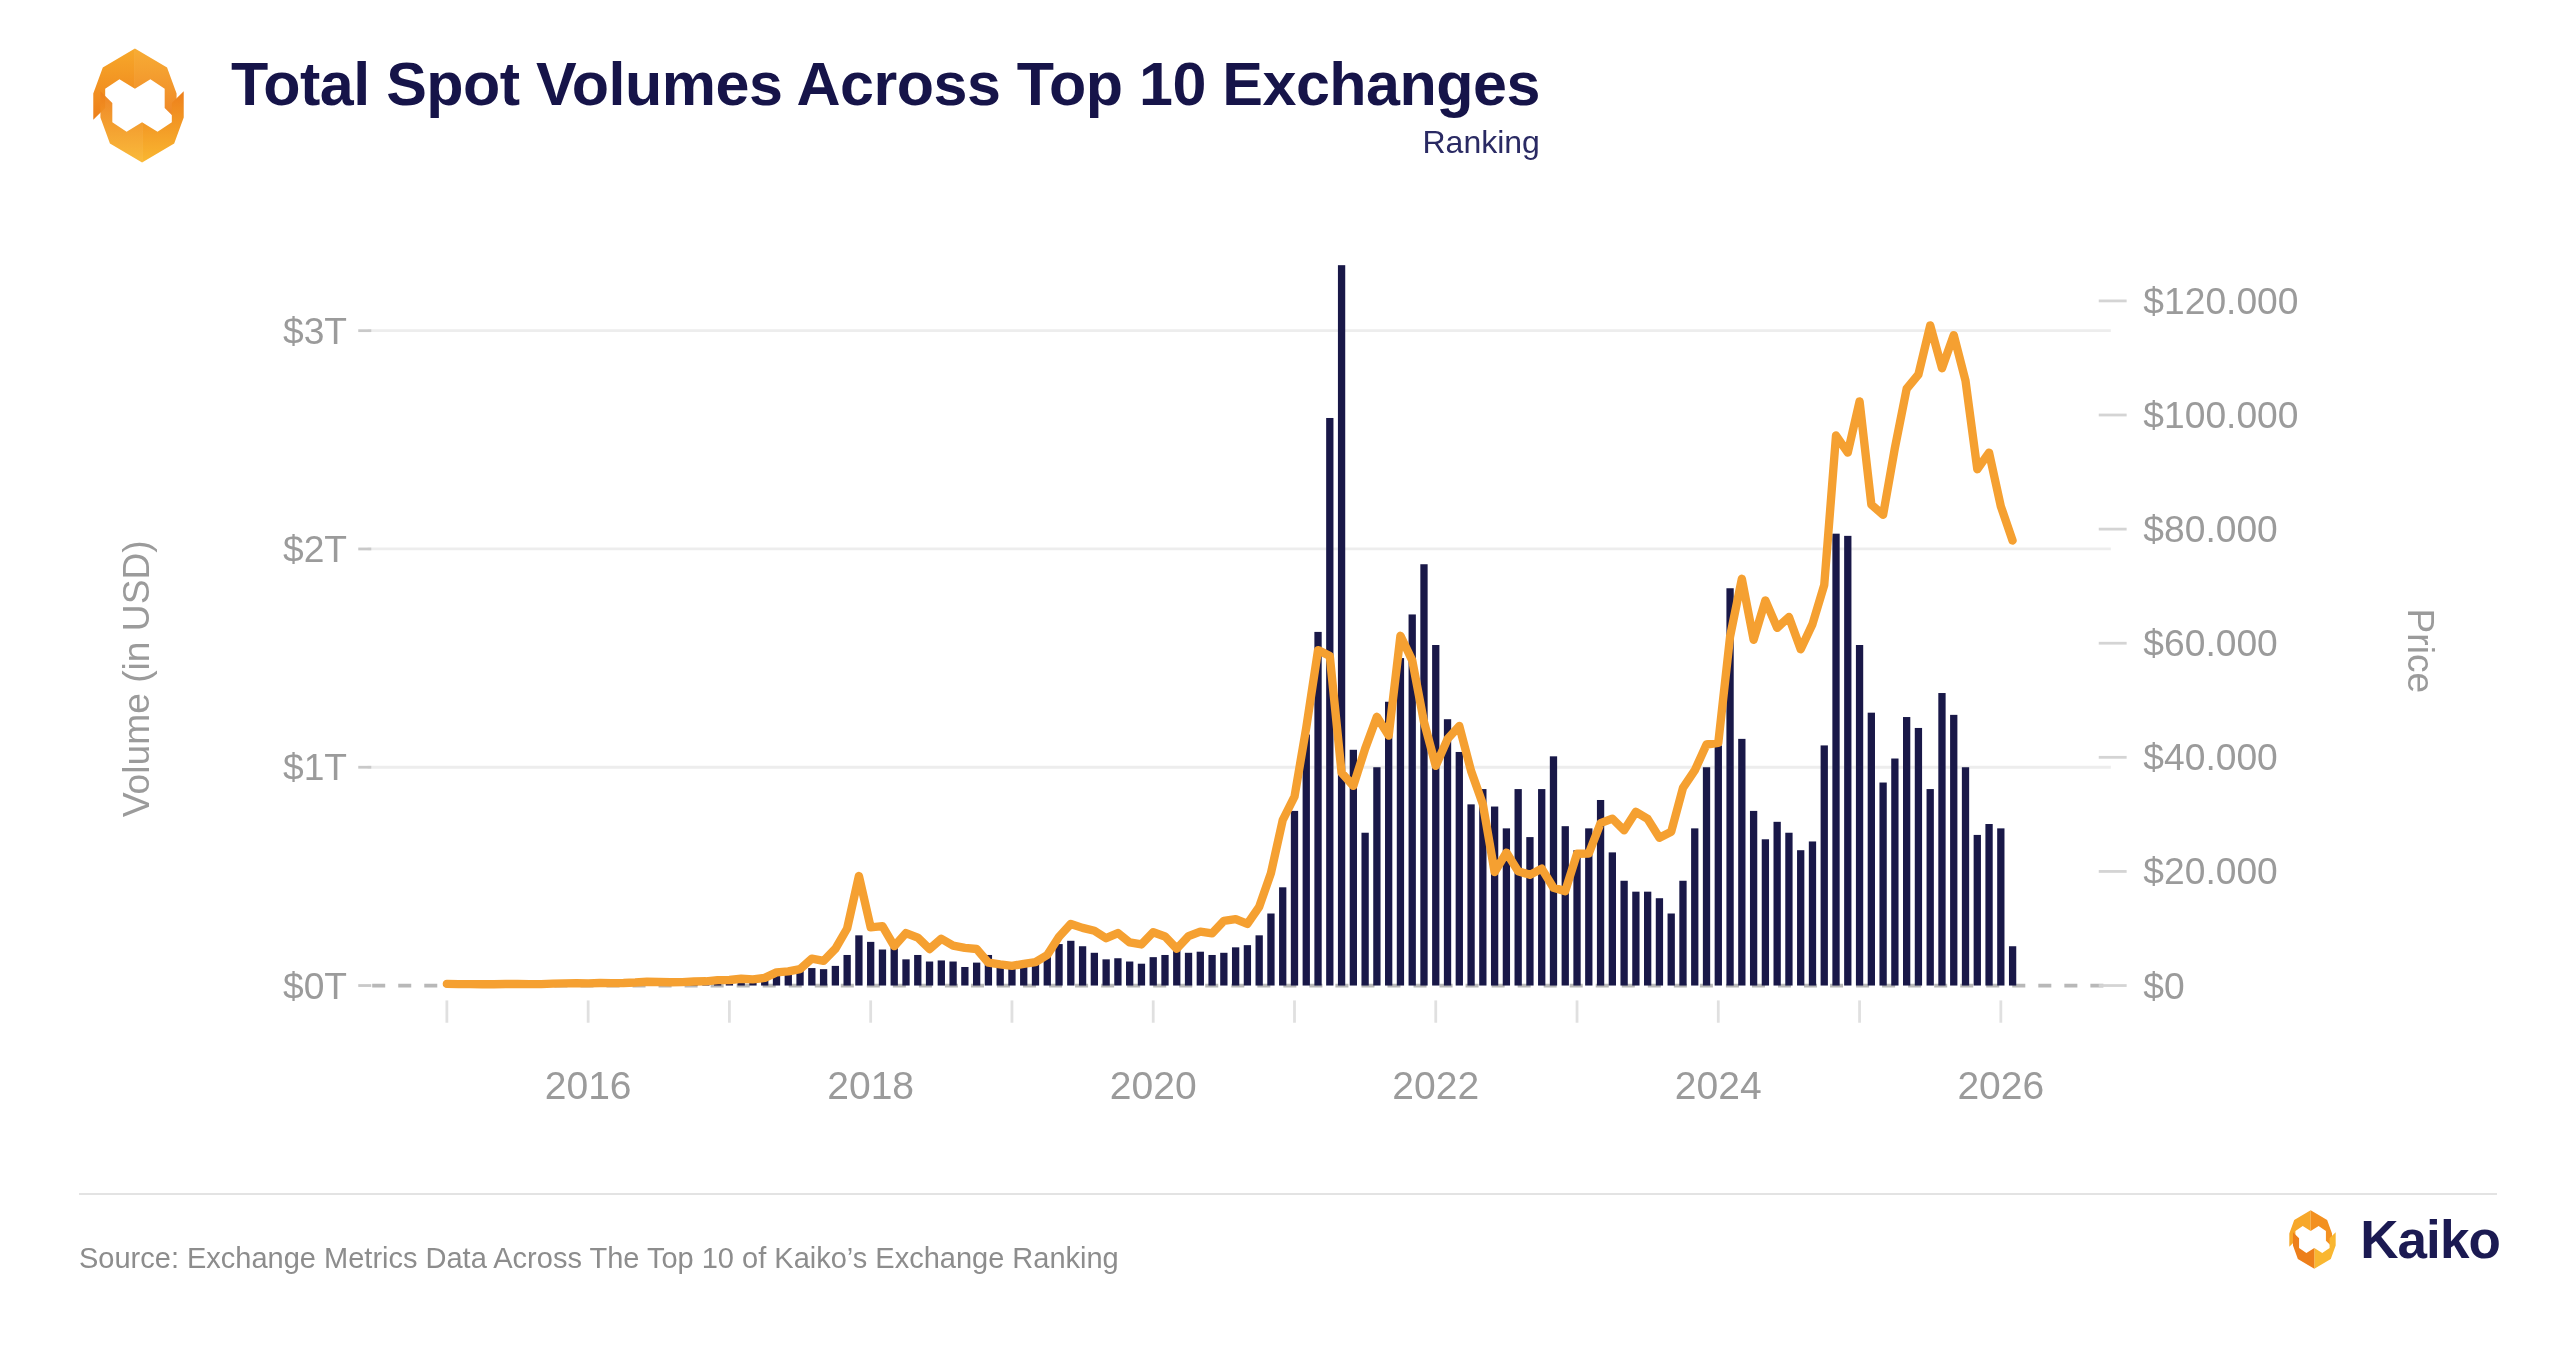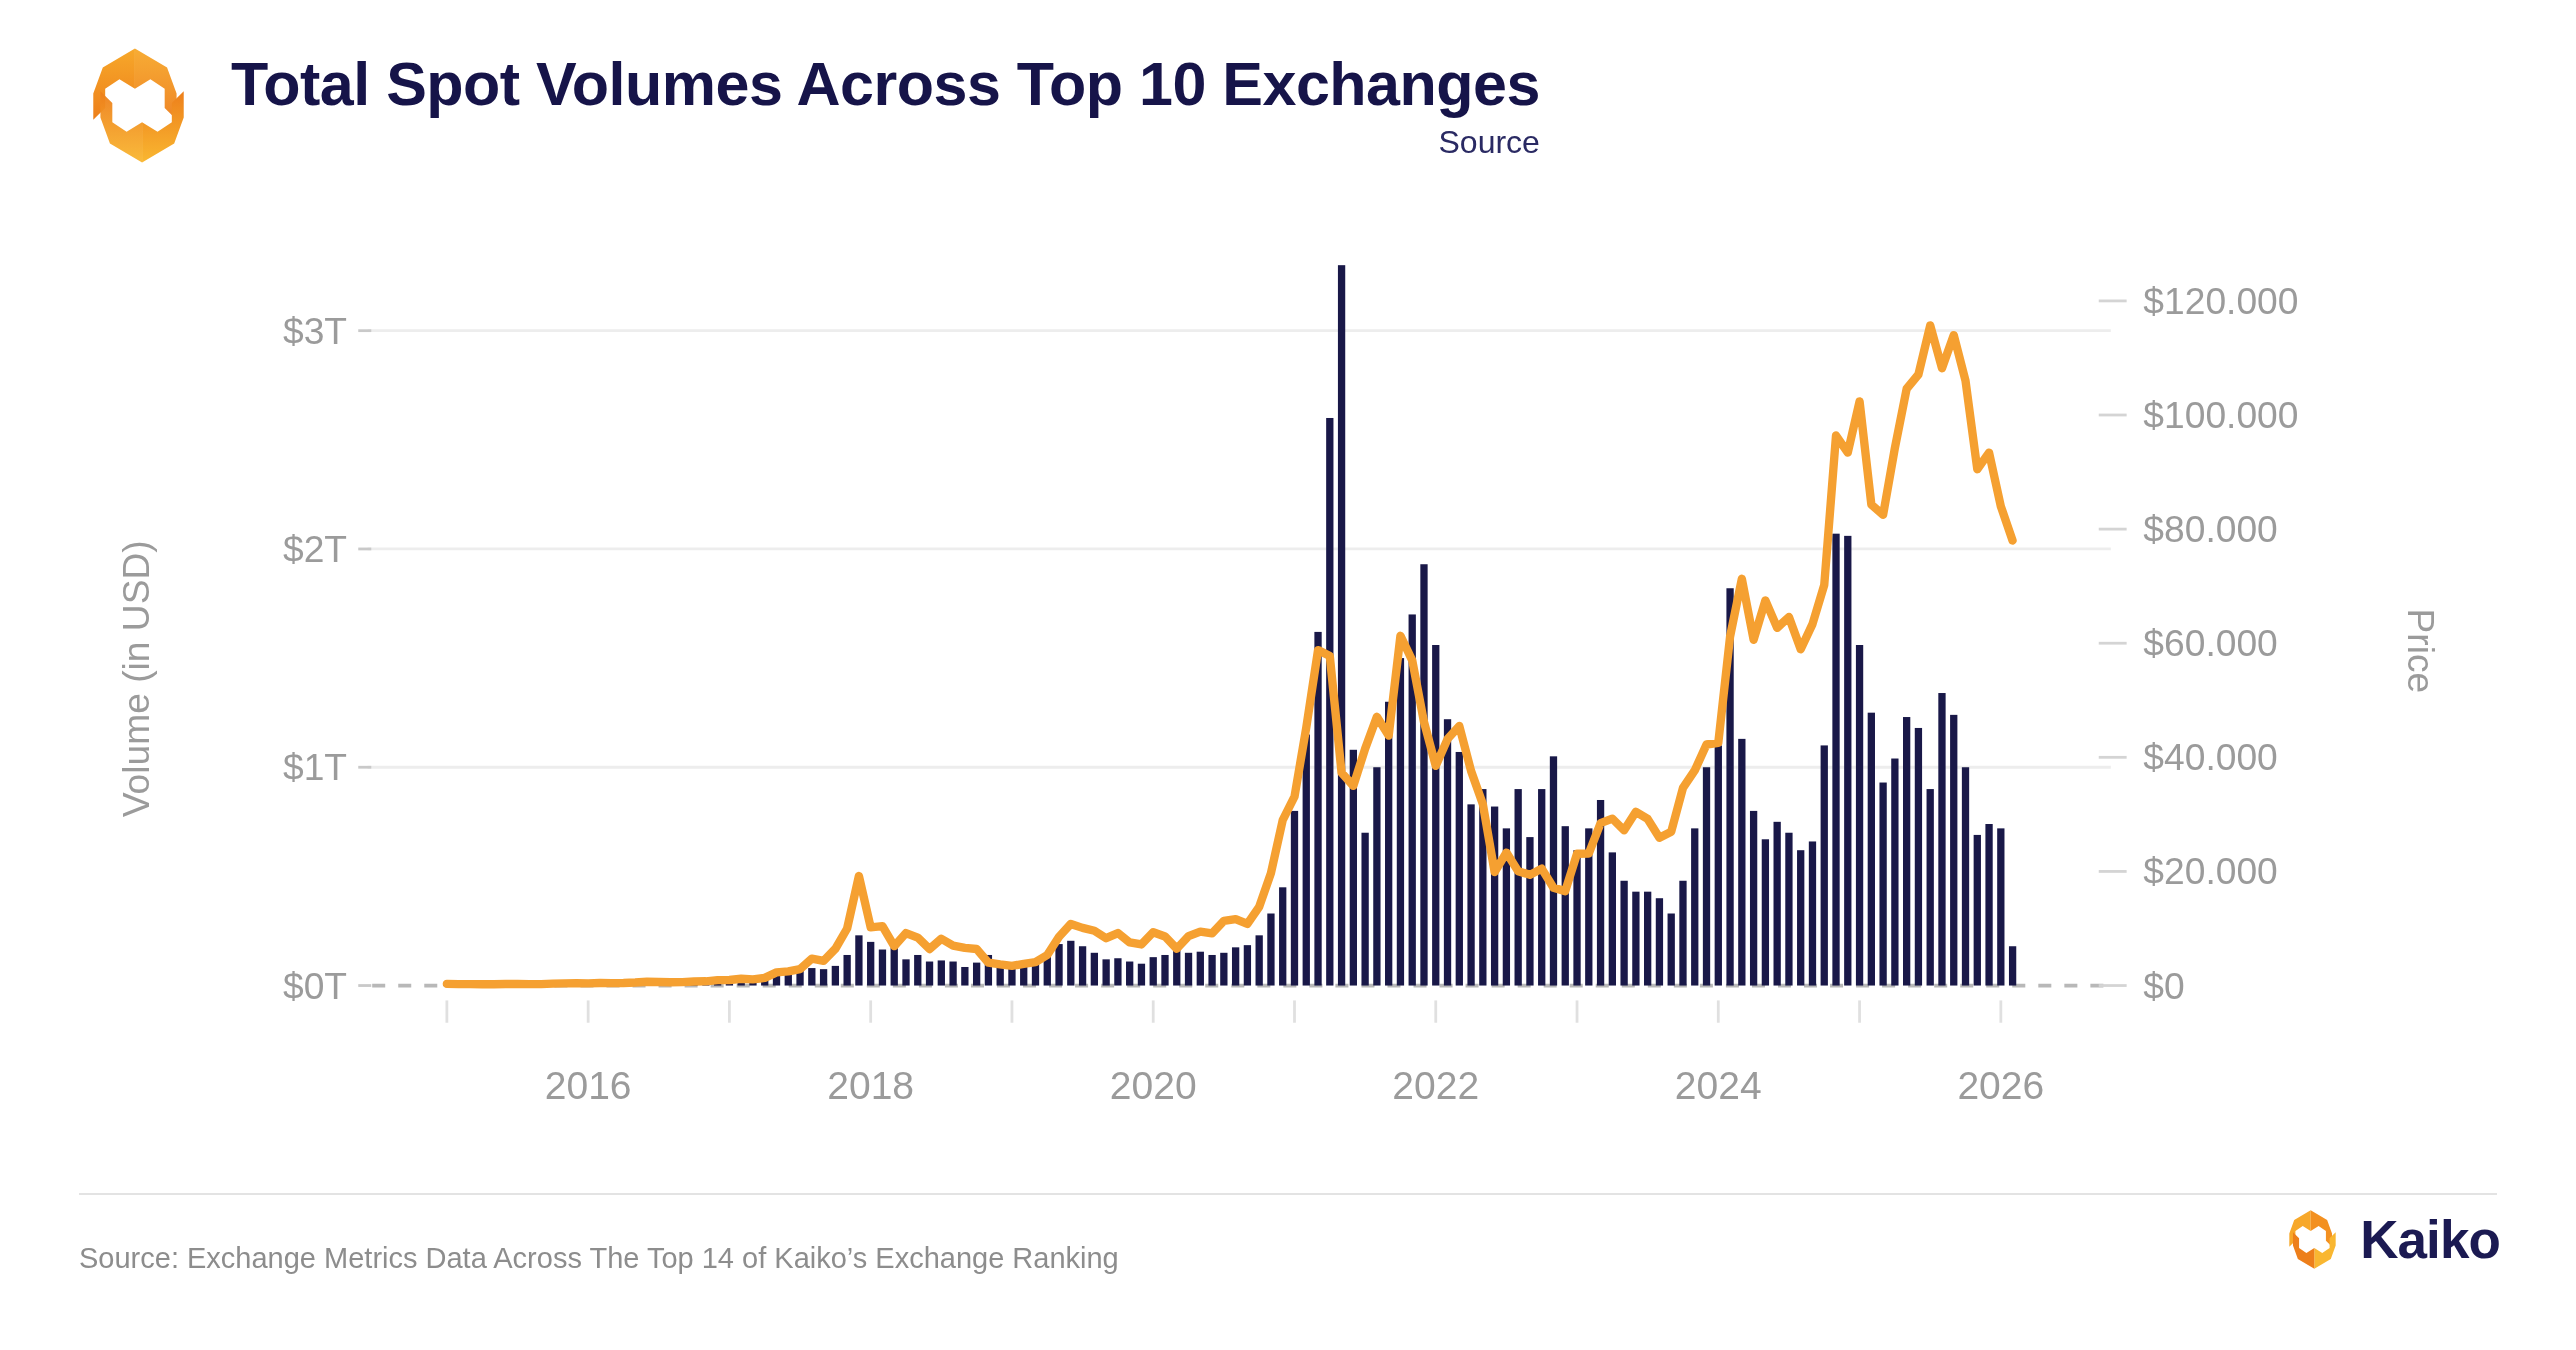--- a/index.html
+++ b/index.html
@@ -115,21 +115,21 @@
           <stop offset="100%" stop-color="#F9B731"></stop>
         </linearGradient>
       </defs>
       <path d="M47 2 L20 18 L12 40 L12 62 L22 52 L22 36 L34 28 L47 36 Z" fill="url(#kg1)"></path>
       <path d="M47 2 L47 36 L60 28 L72 36 L72 52 L82 62 L82 40 L74 18 Z" fill="url(#kg1)" opacity="0.95"></path>
       <path d="M53 98 L80 82 L88 60 L88 38 L78 48 L78 64 L66 72 L53 64 Z" fill="url(#kg2)"></path>
       <path d="M53 98 L53 64 L40 72 L28 64 L28 48 L18 38 L18 60 L26 82 Z" fill="url(#kg2)" opacity="0.95"></path>
     </svg>
     <div id="title-block">
       <div id="chart-title">Total Spot Volumes Across Top 10 Exchanges</div>
-      <div id="chart-subtitle">Source</div>
+      <div id="chart-subtitle">Ranking</div>
     </div>
   </div>
 
   <div id="plot-wrap">
     <svg id="plot-svg" width="2576" height="1350" viewBox="0 0 2770 1452">
       <g id="gridlines">
           <line x1="385" x2="399" y1="1060" y2="1060" stroke="#c9c9c9" stroke-width="3"></line>
           <line x1="395" x2="2270" y1="825.2173913043478" y2="825.2173913043478" stroke="#ededed" stroke-width="3"></line>
           <line x1="385" x2="399" y1="825.2173913043478" y2="825.2173913043478" stroke="#c9c9c9" stroke-width="3"></line>
           <line x1="395" x2="2270" y1="590.4347826086956" y2="590.4347826086956" stroke="#ededed" stroke-width="3"></line>
@@ -322,21 +322,21 @@
           <line x1="1847.8057553956767" x2="1847.8057553956767" y1="1076" y2="1100" stroke="#e0e0e0" stroke-width="3"></line>
           <line x1="1999.7482014388404" x2="1999.7482014388404" y1="1076" y2="1100" stroke="#e0e0e0" stroke-width="3"></line>
           <line x1="2151.6906474820034" x2="2151.6906474820034" y1="1076" y2="1100" stroke="#e0e0e0" stroke-width="3"></line>
         </g>
       <text id="ylabel-left-title" class="axis-title" transform="translate(160,730) rotate(-90)" text-anchor="middle">Volume (in USD)</text>
       <text id="ylabel-right-title" class="axis-title" transform="translate(2590,700) rotate(90)" text-anchor="middle">Price</text>
     </svg>
   </div>
 
   <div id="footer-rule"></div>
-  <div id="source-text">Source: Exchange Metrics Data Across The Top 14 of Kaiko’s Exchange Ranking</div>
+  <div id="source-text">Source: Exchange Metrics Data Across The Top 10 of Kaiko’s Exchange Ranking</div>
   <div id="footer-logo">
     <svg id="footer-logo-mark" viewBox="0 0 100 100">
       <path d="M47 2 L20 18 L12 40 L12 62 L22 52 L22 36 L34 28 L47 36 Z" fill="#F7A82A"></path>
       <path d="M47 2 L47 36 L60 28 L72 36 L72 52 L82 62 L82 40 L74 18 Z" fill="#F39020"></path>
       <path d="M53 98 L80 82 L88 60 L88 38 L78 48 L78 64 L66 72 L53 64 Z" fill="#F9B731"></path>
       <path d="M53 98 L53 64 L40 72 L28 64 L28 48 L18 38 L18 60 L26 82 Z" fill="#ED7F1B"></path>
     </svg>
     <div id="footer-logo-text">Kaiko</div>
   </div>
 

